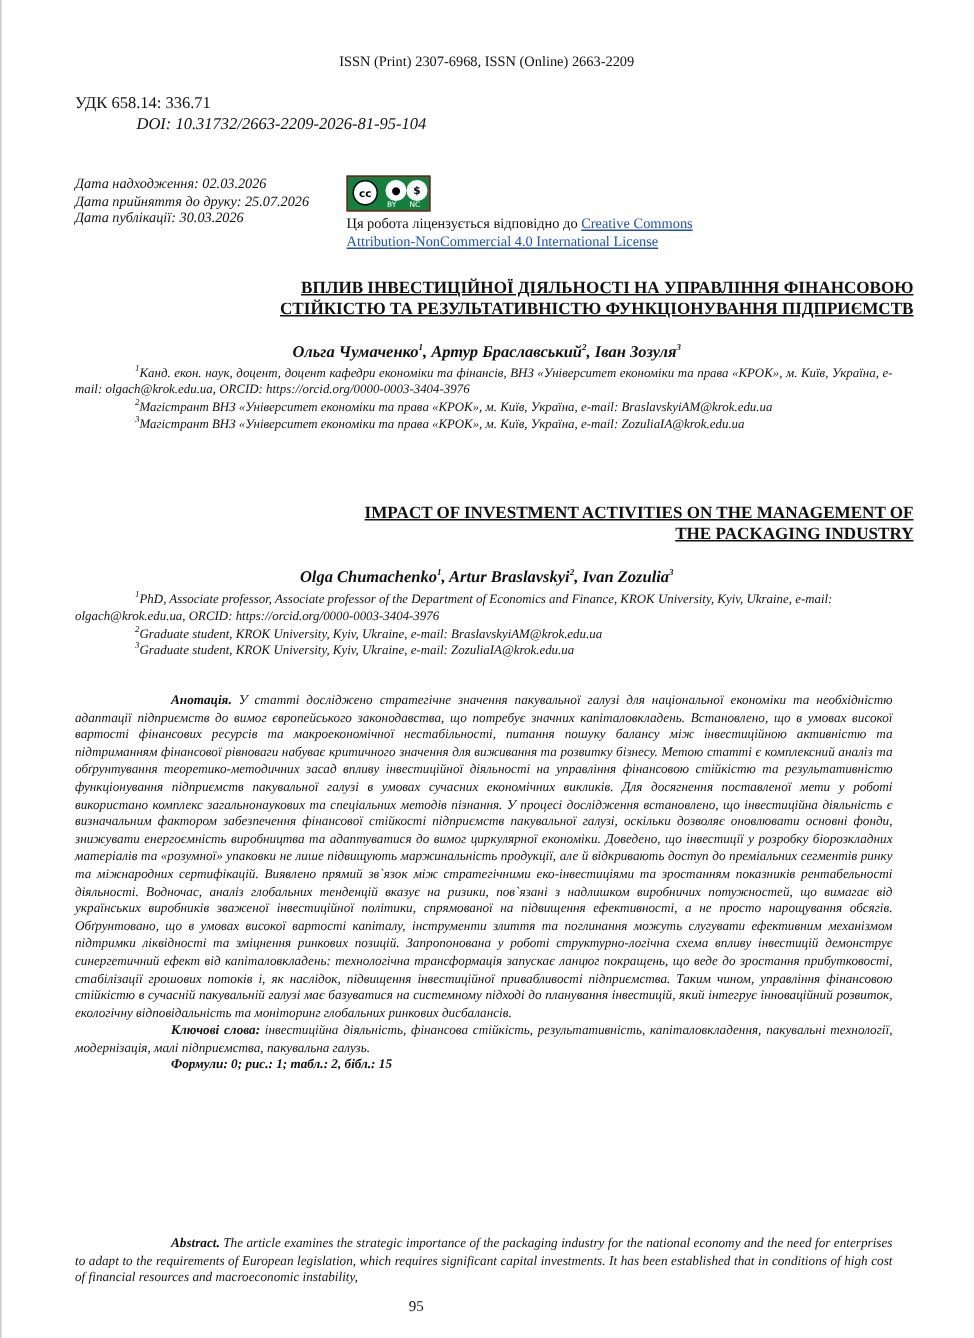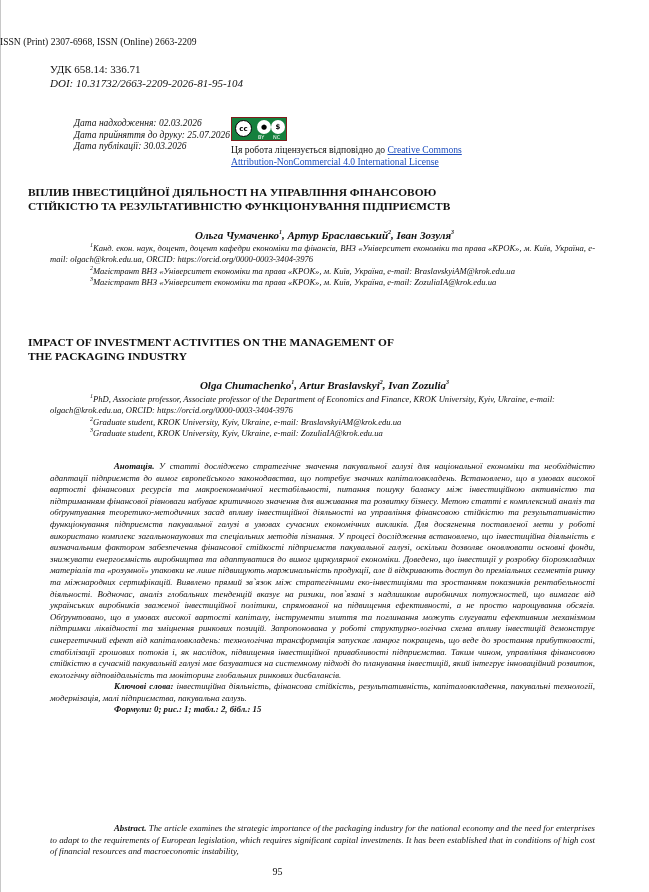--- a/index.html
+++ b/index.html
@@ -1,34 +1,34 @@
 <!DOCTYPE html>
 <html><head>
 <meta charset="utf-8">
 <style>
   html, body { margin:0; padding:0; }
   body { width:649px; height:892px; background:#ffffff; position:relative; overflow:hidden;
          font-family:"Liberation Serif", "DejaVu Serif", serif; color:#111; }
   .left-rule { position:absolute; left:0; top:0; width:1px; height:892px; background:#c8c8c8; }
   .page { position:absolute; left:0; top:0; width:649px; height:892px; }
-  .header { position:absolute; top:36px; left:0; width:649px; text-align:left; font-size:9.6px; line-height:12px; }
+  .header { position:absolute; top:36px; left:0; width:649px; text-align:center; font-size:9.6px; line-height:12px; }
   .udc { position:absolute; left:50px; top:62px; font-size:11px; line-height:14px; }
-  .udc .doi { font-style:italic; }
-  .dates { position:absolute; left:50px; top:118px; font-size:9.5px; line-height:11.5px; font-style:italic;margin-left:24px; }
+  .udc .doi { font-style:italic;margin-left:41px; }
+  .dates { position:absolute; left:50px; top:118px; font-size:9.5px; line-height:11.5px; font-style:italic; }
   .cc-block { position:absolute; left:231px; top:117px; font-size:9.6px; line-height:12px; }
   .cc-badge { width:56px; height:24px; background:#15803d; border:1px solid #7f1d1d; position:relative; box-sizing:border-box; }
   .cc-badge .c { position:absolute; top:2px; width:14px; height:14px; border-radius:50%; background:#fff; color:#000;
                  font:bold 7px "DejaVu Sans", sans-serif; display:flex; align-items:center; justify-content:center; }
   .cc-badge .c.big { left:3px; width:17px; height:17px; top:2px; border:1.5px solid #000; box-sizing:border-box; }
   .cc-badge .by { left:25px; }
   .cc-badge .nc { left:39px; }
   .cc-badge .lbl { position:absolute; bottom:0; font:5px "DejaVu Sans", sans-serif; color:#fff; }
   .cc-text { margin-top:3px; }
   .cc-text a { color:#1f4fbf; text-decoration:underline; }
-  .title { position:absolute; left:28px; width:569px; text-align:left; font-weight:bold; font-size:11.4px; line-height:13.6px; }
+  .title { position:absolute; left:40px; width:569px; text-align:right; font-weight:bold; font-size:11.4px; line-height:13.6px;text-decoration:underline; }
   .authors { position:absolute; left:40px; width:569px; text-align:center; font-weight:bold; font-style:italic; font-size:11px; line-height:13px; }
   .affil { position:absolute; left:50px; width:545px; font-style:italic; font-size:8.6px; line-height:11.4px; text-align:justify; }
   .affil p { margin:0; text-indent:40px; }
   .affil.en p { text-align:left; }
   .abstract { position:absolute; left:50px; width:545px; font-style:italic; font-size:8.8px; line-height:11.6px; text-align:justify; }
   .abstract p { margin:0; text-indent:40px; }
   .abstract b { font-weight:bold;margin-left:24px; }
   sup { font-size:6px; vertical-align:super; line-height:0; }
   .pagenum { position:absolute; top:866px; left:0; width:555px; text-align:center; font-size:10px; }
 </style>

